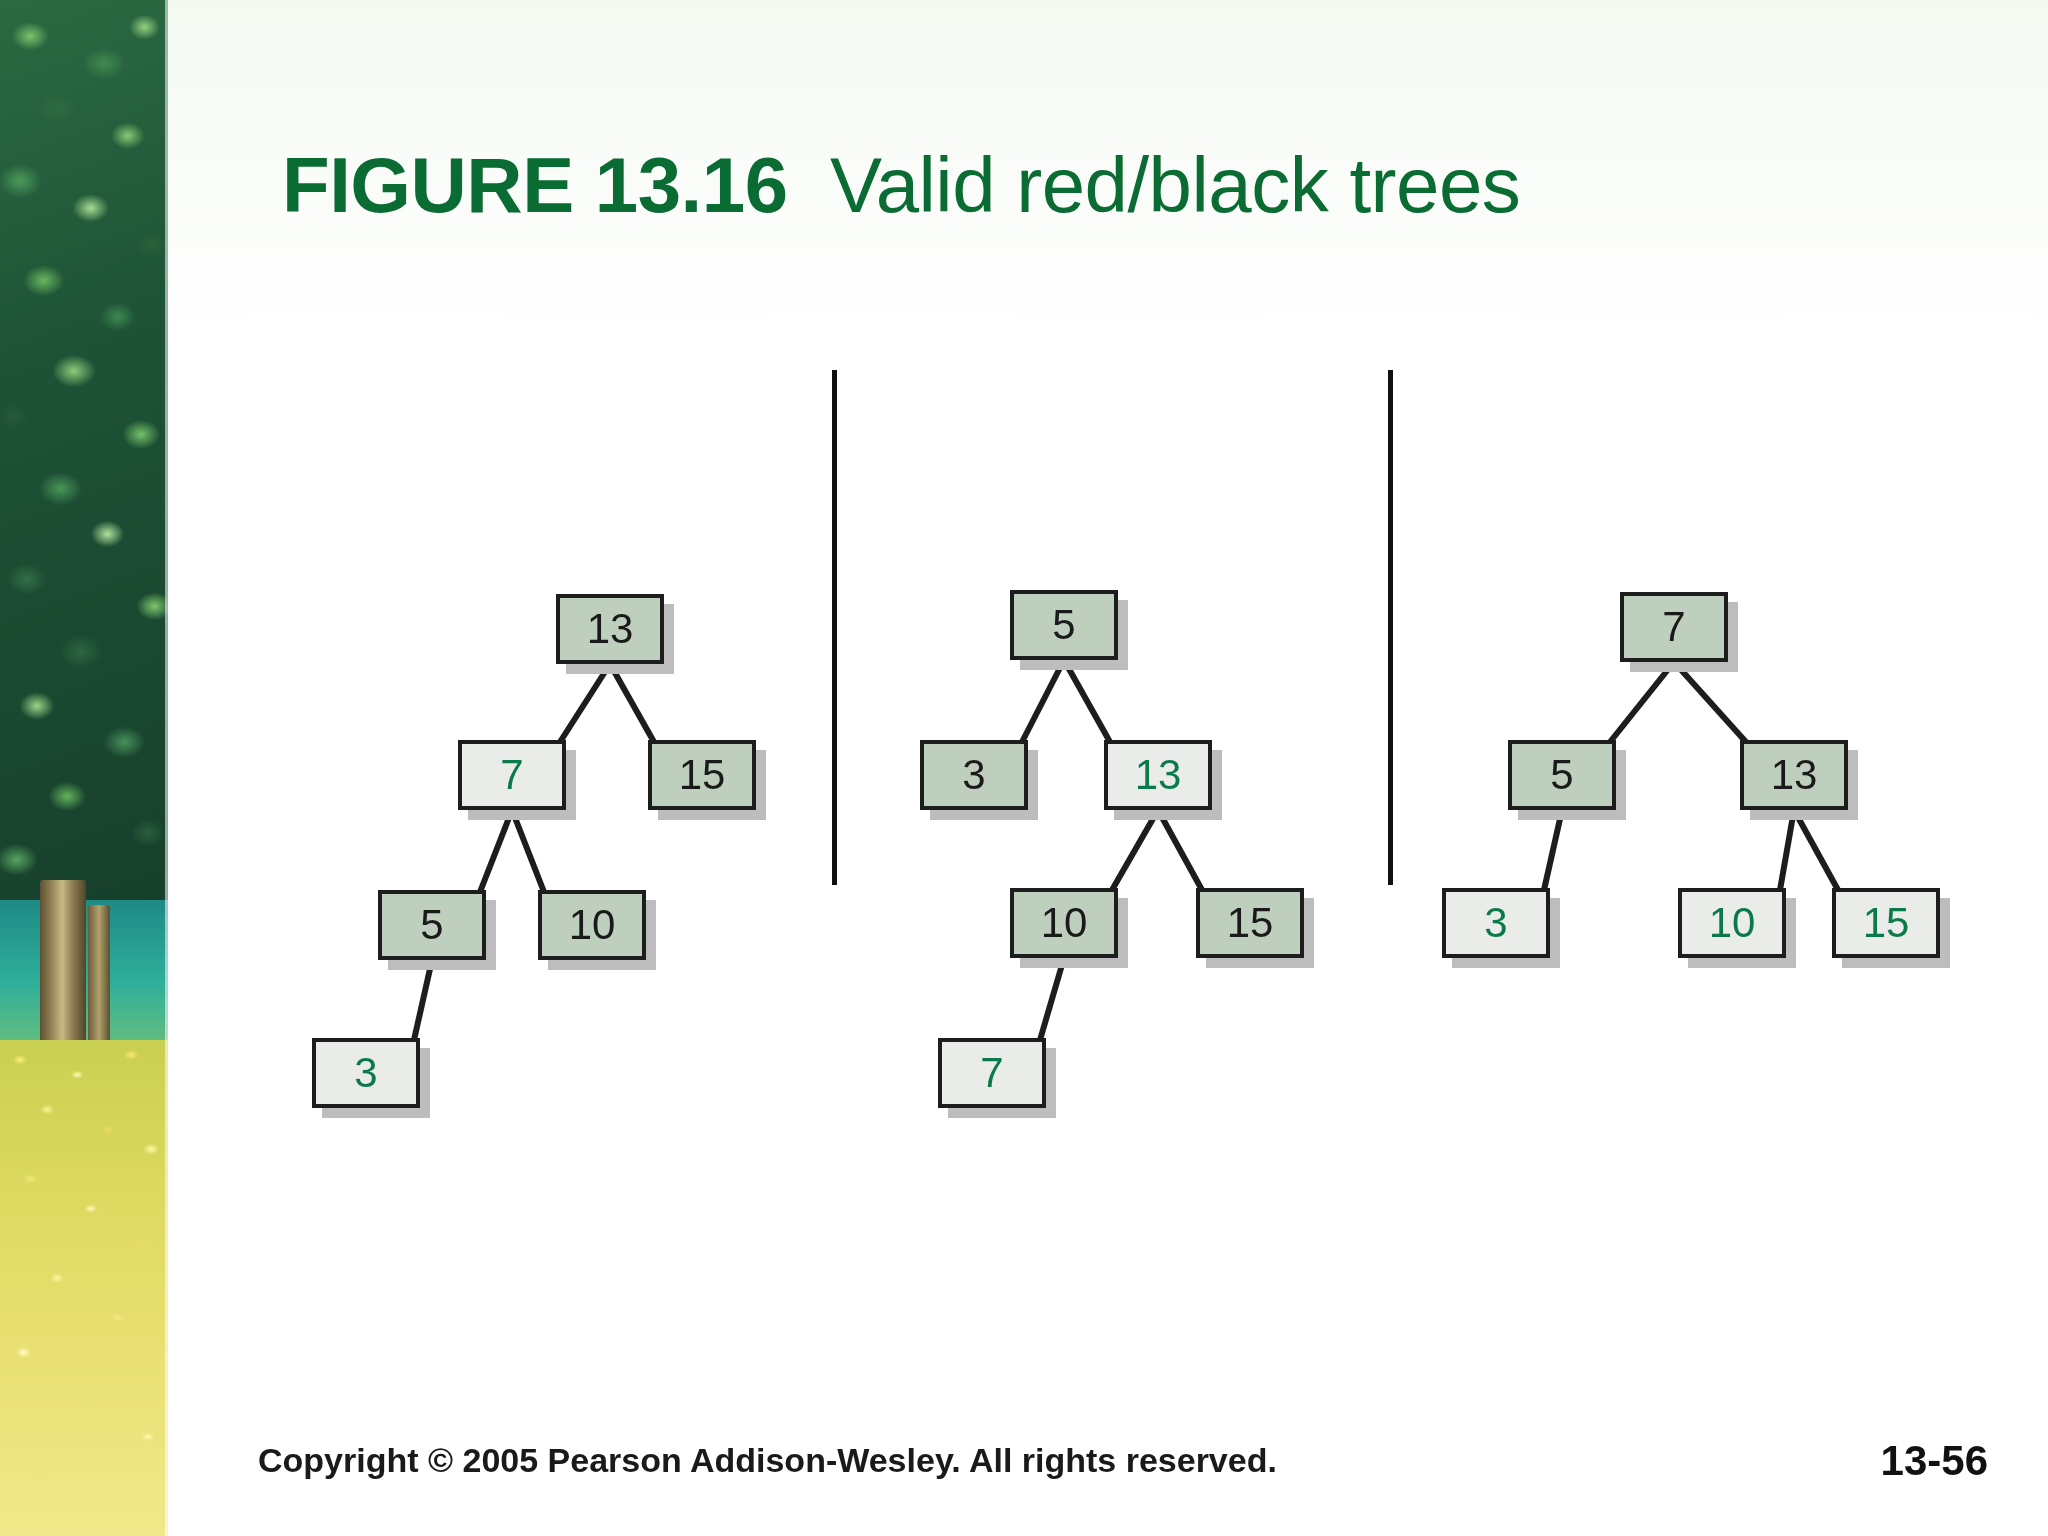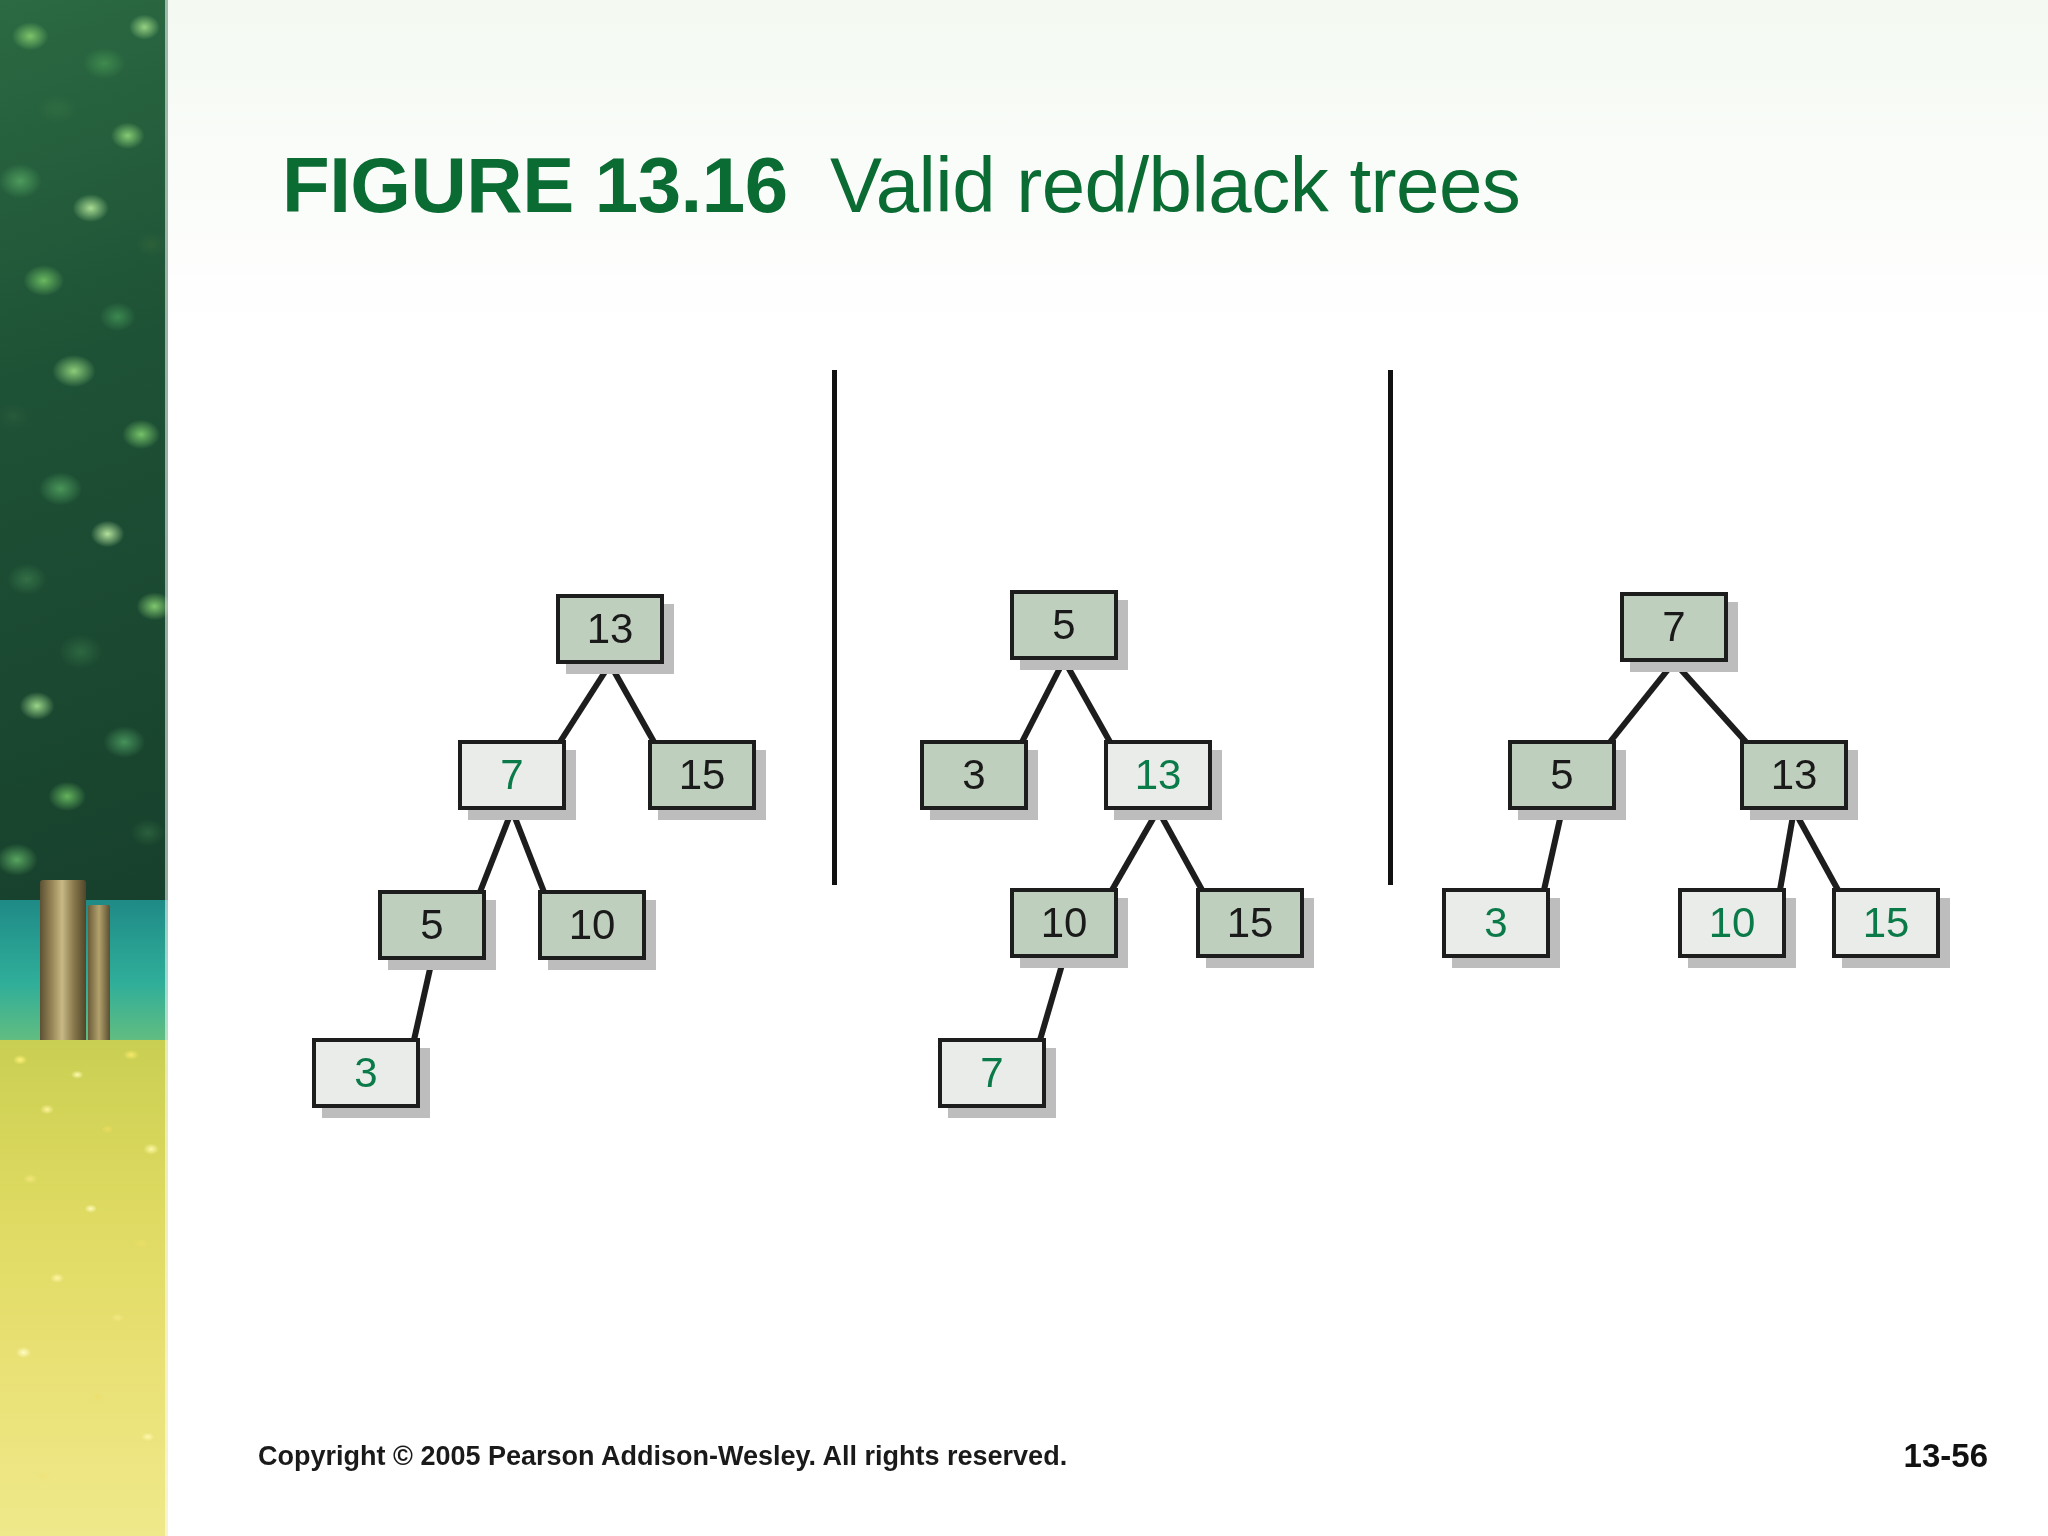--- a/index.html
+++ b/index.html
@@ -169,30 +169,30 @@
     position: absolute;
     width: 5px;
     background: #111111;
   }
 
   
   #footer-copyright {
     position: absolute;
     left: 258px;
     top: 1441px;
-    font-size: 27px;
+    font-size: 34px;
     font-weight: bold;
     color: #1a1a1a;
     white-space: nowrap;
   }
   #footer-page {
     position: absolute;
     right: 60px;
     top: 1437px;
-    font-size: 33px;
+    font-size: 42px;
     font-weight: bold;
     color: #111111;
     white-space: nowrap;
   }
 </style>
 </head>
 <body>
 
 <div id="slide">
 

